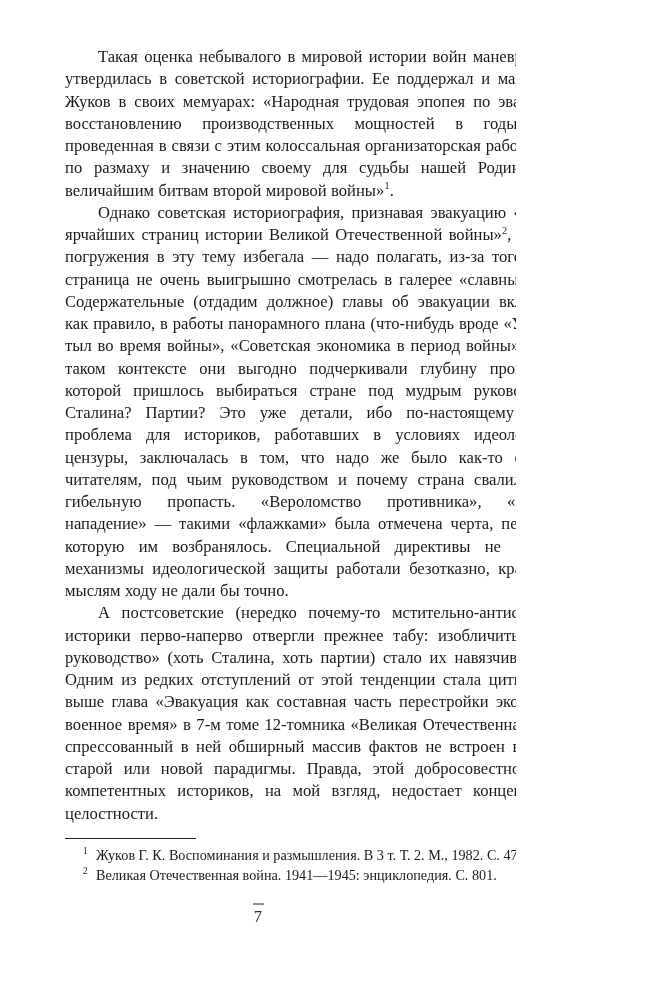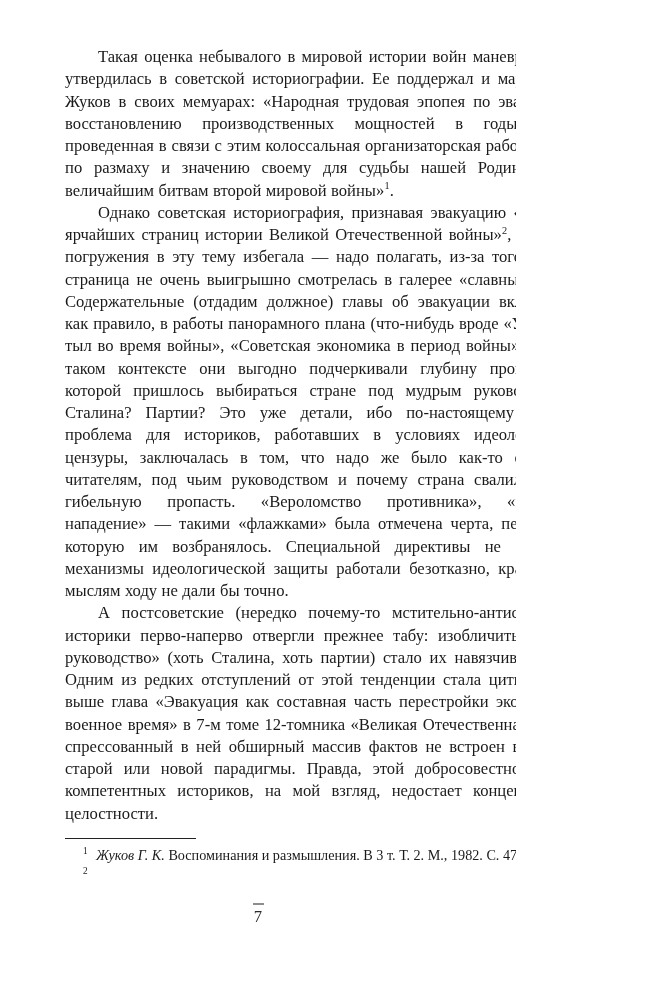--- a/index.html
+++ b/index.html
@@ -82,21 +82,20 @@
   .fn-num {
     position: absolute;
     left: 18px;
     top: 0;
     font-size: 9.3px;
     vertical-align: super;
     line-height: 1.15;
   }
 
   .fn-author {
-    font-style: italic;
   }
 
   
   .folio {
     position: absolute;
     left: 0;
     right: 0;
     top: 903px;
     text-align: center;
     font-size: 16.6px;
@@ -126,21 +125,21 @@
     <p class="para">А постсоветские (нередко почему-то мстительно-антисоветские) историки перво-наперво отвергли прежнее табу: изобличить «мудрое руководство» (хоть Сталина, хоть партии) стало их навязчивой идеей. Одним из редких отступлений от этой тенденции стала цитированная выше глава «Эвакуация как составная часть перестройки экономики в военное время» в 7-м томе 12-томника «Великая Отечественная война»: спрессованный в ней обширный массив фактов не встроен в матрицу старой или новой парадигмы. Правда, этой добросовестной работе компетентных историков, на мой взгляд, недостает концептуальной целостности.</p>
 
   </div>
 
   <div class="footnotes">
     <div class="fn-rule"></div>
     <ul class="fn-list">
 
       <li class="fn-item"><span class="fn-num">1</span><span class="fn-author">Жуков Г. К.</span><span> Воспоминания и размышления. В 3 т. Т. 2. М., 1982. С. 47.</span></li>
 
-      <li class="fn-item"><span class="fn-num">2</span><span class="fn-author"></span></li>
+      <li class="fn-item"><span class="fn-num">2</span><span class="fn-author"></span><span>Великая Отечественная война. 1941—1945: энциклопедия. С. 801.</span></li>
 
     </ul>
   </div>
 
   <div class="folio">
     <span class="folio-mark"></span>
     <span>7</span>
   </div>
 
 </div>

